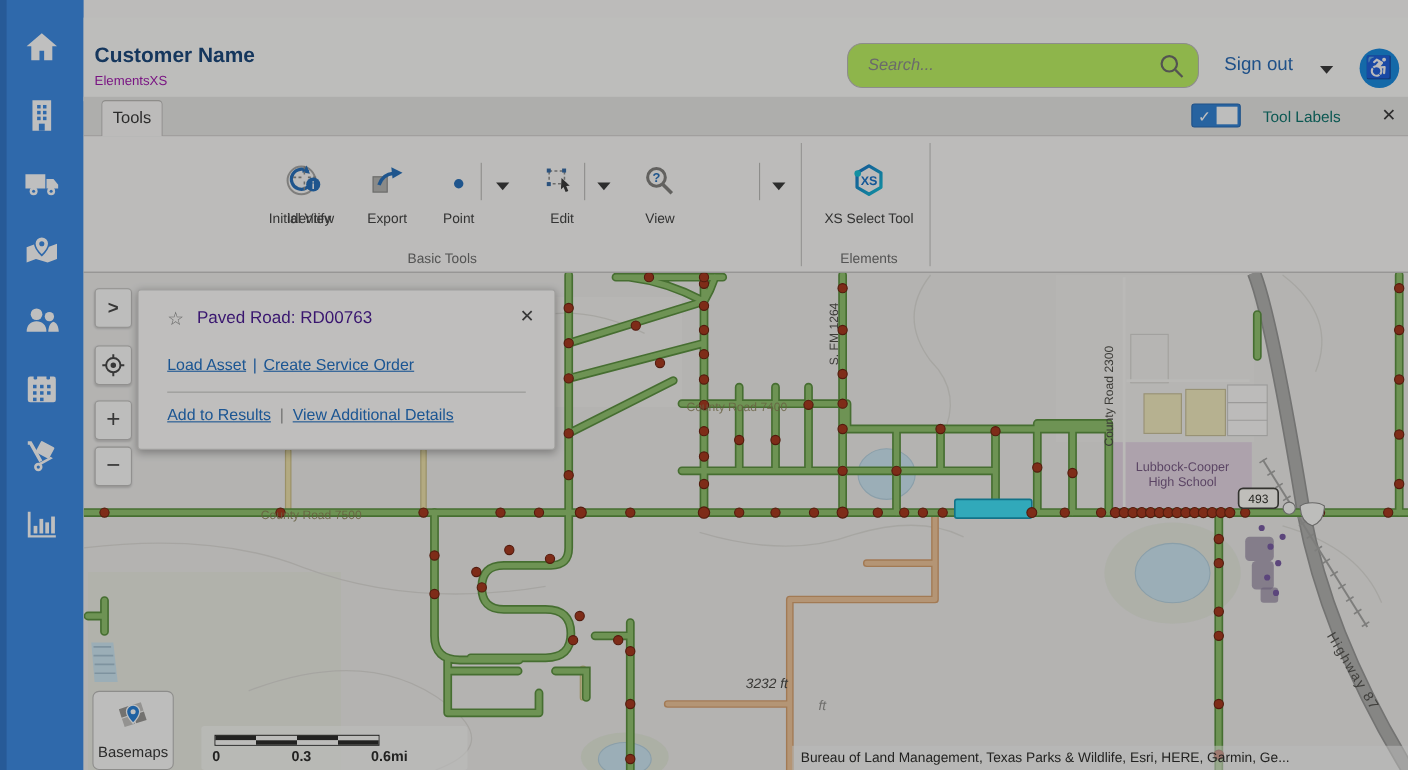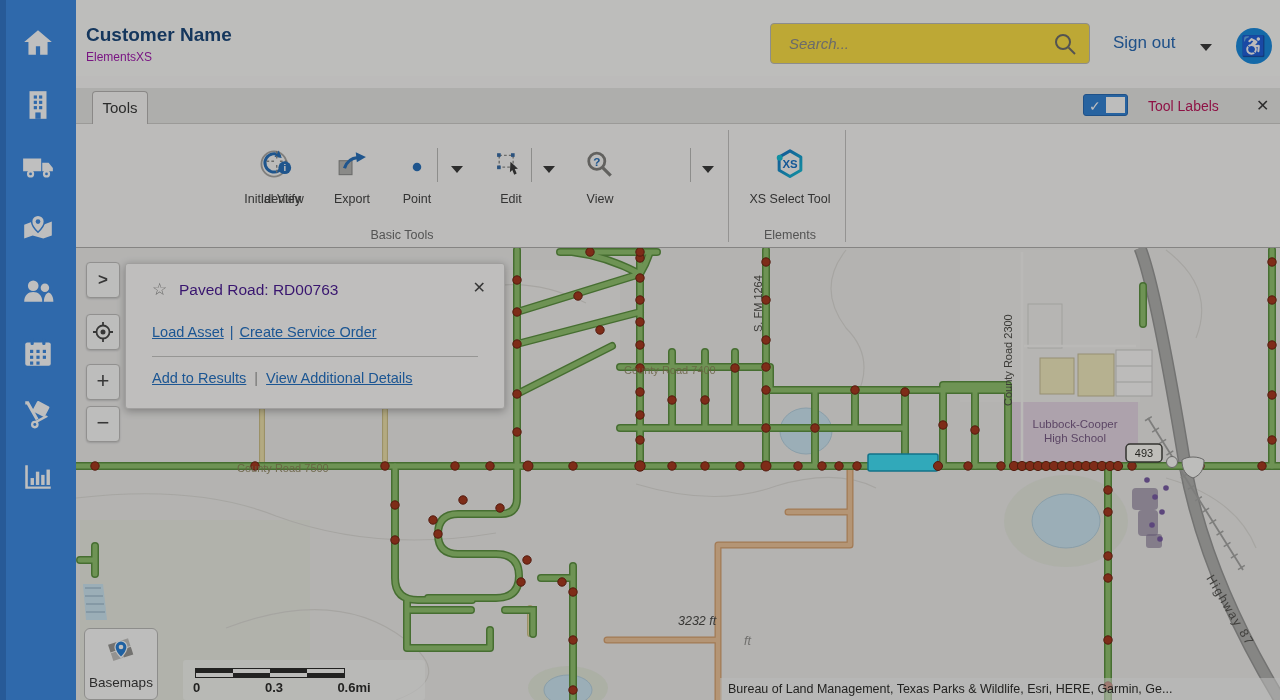--- a/index.html
+++ b/index.html
@@ -4,37 +4,37 @@
 <style>
   html,body{margin:0;padding:0;background:#777;}
   *{box-sizing:border-box;font-family:"Liberation Sans",sans-serif;}
   #app{position:relative;width:1280px;height:700px;overflow:hidden;background:#fbfaf8;}
   
   #sidebar{position:absolute;left:0;top:0;width:76px;height:700px;background:#3f8ce4;}
   #sidebar .edge{position:absolute;left:0;top:0;width:6px;height:700px;background:#3578ca;}
   .sicon{position:absolute;left:21px;width:34px;height:34px;cursor:pointer;}
   .sicon svg{width:100%;height:100%;}
   
-  #header{position:absolute;left:76px;top:0;width:1204px;height:76px;background:#fdfcfa;}
+  #header{position:absolute;left:76px;top:16px;width:1204px;height:76px;background:#fdfcfa;}
   #title{position:absolute;left:10px;top:24px;font-size:19px;font-weight:bold;color:#1d4a7d;}
   #subtitle{position:absolute;left:10px;top:50px;font-size:12px;color:#a21caf;}
-  #search{position:absolute;left:694px;top:23px;width:320px;height:41px;border:1px solid #bdbcba;border-radius:4px;background:#fde047;}
+  #search{position:absolute;left:694px;top:23px;width:320px;height:41px;border:1px solid #bdbcba;border-radius:14px;background:#bef264;}
   #search input{position:absolute;left:0;top:0;width:280px;height:39px;border:none;outline:none;background:transparent;padding-left:18px;font-size:15px;color:#4a4a4a;}
   #search input::placeholder{font-style:italic;color:#8f8f8f;}
   #search .mag{position:absolute;right:12px;top:8px;width:24px;height:24px;}
   #signout{position:absolute;left:1037px;top:33px;font-size:17px;color:#2a6cb6;cursor:pointer;}
   #signout-caret{position:absolute;left:1124px;top:44px;width:0;height:0;border-left:6px solid transparent;border-right:6px solid transparent;border-top:7px solid #3c3c3c;cursor:pointer;}
   #access{position:absolute;left:1160px;top:28px;width:36px;height:36px;border-radius:50%;background:#1b8ce0;color:#fff;font-size:20px;text-align:center;line-height:36px;cursor:pointer;}
   
   #tabstrip{position:absolute;left:76px;top:88px;width:1204px;height:36px;background:#e9e8e6;border-bottom:1px solid #cfcecb;padding-left:12px;}
   #tab-tools{position:absolute;left:16px;top:3px;width:56px;height:33px;background:#fbfaf8;border:1px solid #b8b6b4;border-bottom:none;border-radius:4px 4px 0 0;text-align:center;line-height:31px;font-size:15px;color:#3a3a3a;cursor:pointer;}
   #toggle{position:absolute;left:1007px;top:6px;width:45px;height:22px;background:#3584d6;border:1px solid #2a6cb6;border-radius:3px;cursor:pointer;}
   #toggle .chk{position:absolute;left:5px;top:1px;color:#fff;font-size:14px;line-height:20px;}
   #toggle .knob{position:absolute;right:2px;top:2px;width:19px;height:16px;background:#fdfdfb;}
-  #toggle-label{position:absolute;left:1072px;top:0;height:36px;line-height:36px;font-size:14px;color:#be185d;}
+  #toggle-label{position:absolute;left:1072px;top:0;height:36px;line-height:36px;font-size:14px;color:#0f766e;}
   #panel-close{position:absolute;left:1180px;top:0;height:36px;line-height:36px;font-size:16px;color:#3c3c3c;cursor:pointer;}
   
   #toolbar{position:absolute;left:76px;top:124px;width:1204px;height:124px;background:#fbfaf8;border-bottom:1px solid #b2b1af;}
   .tool{position:absolute;top:14px;height:92px;text-align:center;cursor:pointer;}
   .ticon{height:42px;display:flex;align-items:flex-end;justify-content:center;}
   .tlabel{font-size:12.5px;color:#454545;margin-top:12px;white-space:nowrap;}
   .tdiv{position:absolute;top:24px;height:34px;width:1px;background:#bdbcba;}
   .tcaret{position:absolute;top:36px;width:20px;height:20px;cursor:pointer;}
   .tcaret:before{content:"";position:absolute;left:4px;top:6px;border-left:6px solid transparent;border-right:6px solid transparent;border-top:7px solid #3c3c3c;}
   .gcaption{position:absolute;top:104px;width:120px;text-align:center;font-size:12.5px;color:#707070;}

